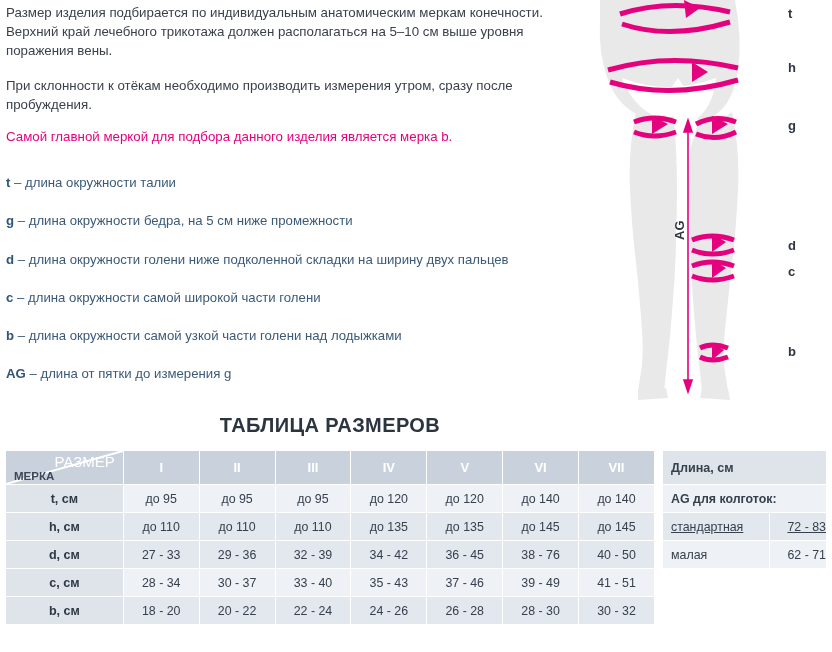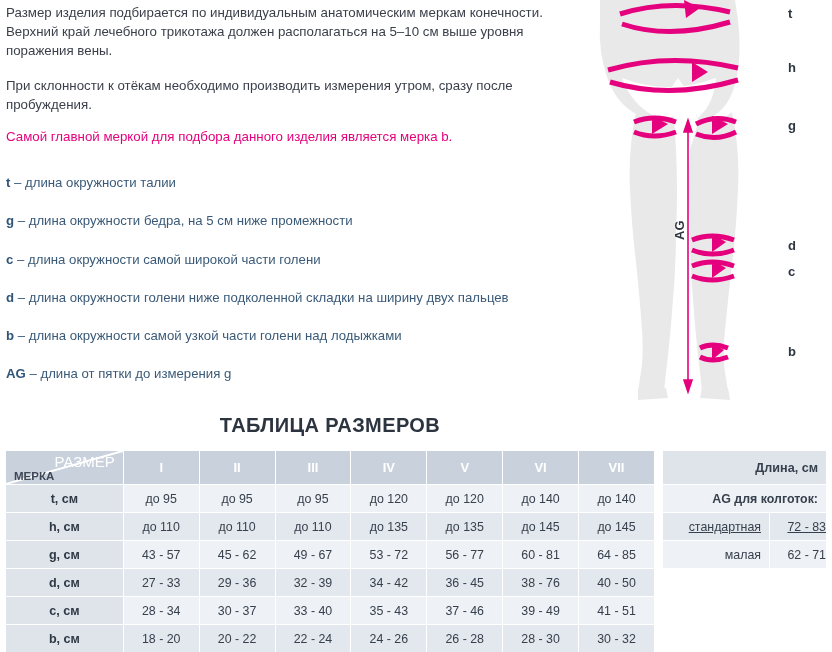--- a/index.html
+++ b/index.html
@@ -148,21 +148,21 @@
     position: absolute;
     left: 662px; top: 450px;
     width: 165px;
     border-collapse: collapse;
     font-size: 12.4px;
   }
   #len-table th, #len-table td {
     border: 1px solid #ffffff;
     padding: 0 8px;
     height: 28px;
-    text-align: right;
+    text-align: left;
     color: #37404d;
     background: #eef1f5;
   }
   #len-table th.head {
     background: #dfe4ea;
     font-weight: bold;
     font-size: 12.6px;
     height: 34px;
   }
   #len-table td.label-cell {
@@ -179,22 +179,22 @@
 
   <div id="top">
 
     <div id="text-col">
       <p class="para first">Размер изделия подбирается по индивидуальным анатомическим меркам конечности. Верхний край лечебного трикотажа должен располагаться на 5–10 см выше уровня поражения вены.</p>
       <p class="para">При склонности к отёкам необходимо производить измерения утром, сразу после пробуждения.</p>
       <p class="highlight">Самой главной меркой для подбора данного изделия является мерка b.</p>
 
       <p class="legend-row"><b>t</b><span> – длина окружности талии</span></p>
       <p class="legend-row"><b>g</b><span> – длина окружности бедра, на 5 см ниже промежности</span></p>
+      <p class="legend-row"><b>d</b><span> – длина окружности голени ниже подколенной складки на ширину двух пальцев</span></p>
       <p class="legend-row"><b>c</b><span> – длина окружности самой широкой части голени</span></p>
-      <p class="legend-row"><b>d</b><span> – длина окружности голени ниже подколенной складки на ширину двух пальцев</span></p>
       <p class="legend-row"><b>b</b><span> – длина окружности самой узкой части голени над лодыжками</span></p>
       <p class="legend-row"><b>AG</b><span> – длина от пятки до измерения g</span></p>
     </div>
 
     <div id="figure">
       <svg width="272" height="405" viewBox="0 0 272 405">
 
         <g fill="#e9e9e9">
 
           <path d="M40 0 L175 0 L178 20 Q182 55 176 80 Q170 108 150 118 L138 120 L130 95 L118 78 L106 95 L98 120 L80 116 Q58 106 48 80 Q38 52 40 22 Z"></path>
@@ -299,30 +299,20 @@
       <tr class="alt">
         <th class="rowhead">h, см</th>
         <td>до 110</td>
         <td>до 110</td>
         <td>до 110</td>
         <td>до 135</td>
         <td>до 135</td>
         <td>до 145</td>
         <td>до 145</td>
       </tr>
-      <tr>
-        <th class="rowhead">g, см</th>
-        <td>43 - 57</td>
-        <td>45 - 62</td>
-        <td>49 - 67</td>
-        <td>53 - 72</td>
-        <td>56 - 77</td>
-        <td>60 - 81</td>
-        <td>64 - 85</td>
-      </tr>
       <tr class="alt">
         <th class="rowhead">d, см</th>
         <td>27 - 33</td>
         <td>29 - 36</td>
         <td>32 - 39</td>
         <td>34 - 42</td>
         <td>36 - 45</td>
         <td>38 - 76</td>
         <td>40 - 50</td>
       </tr>

